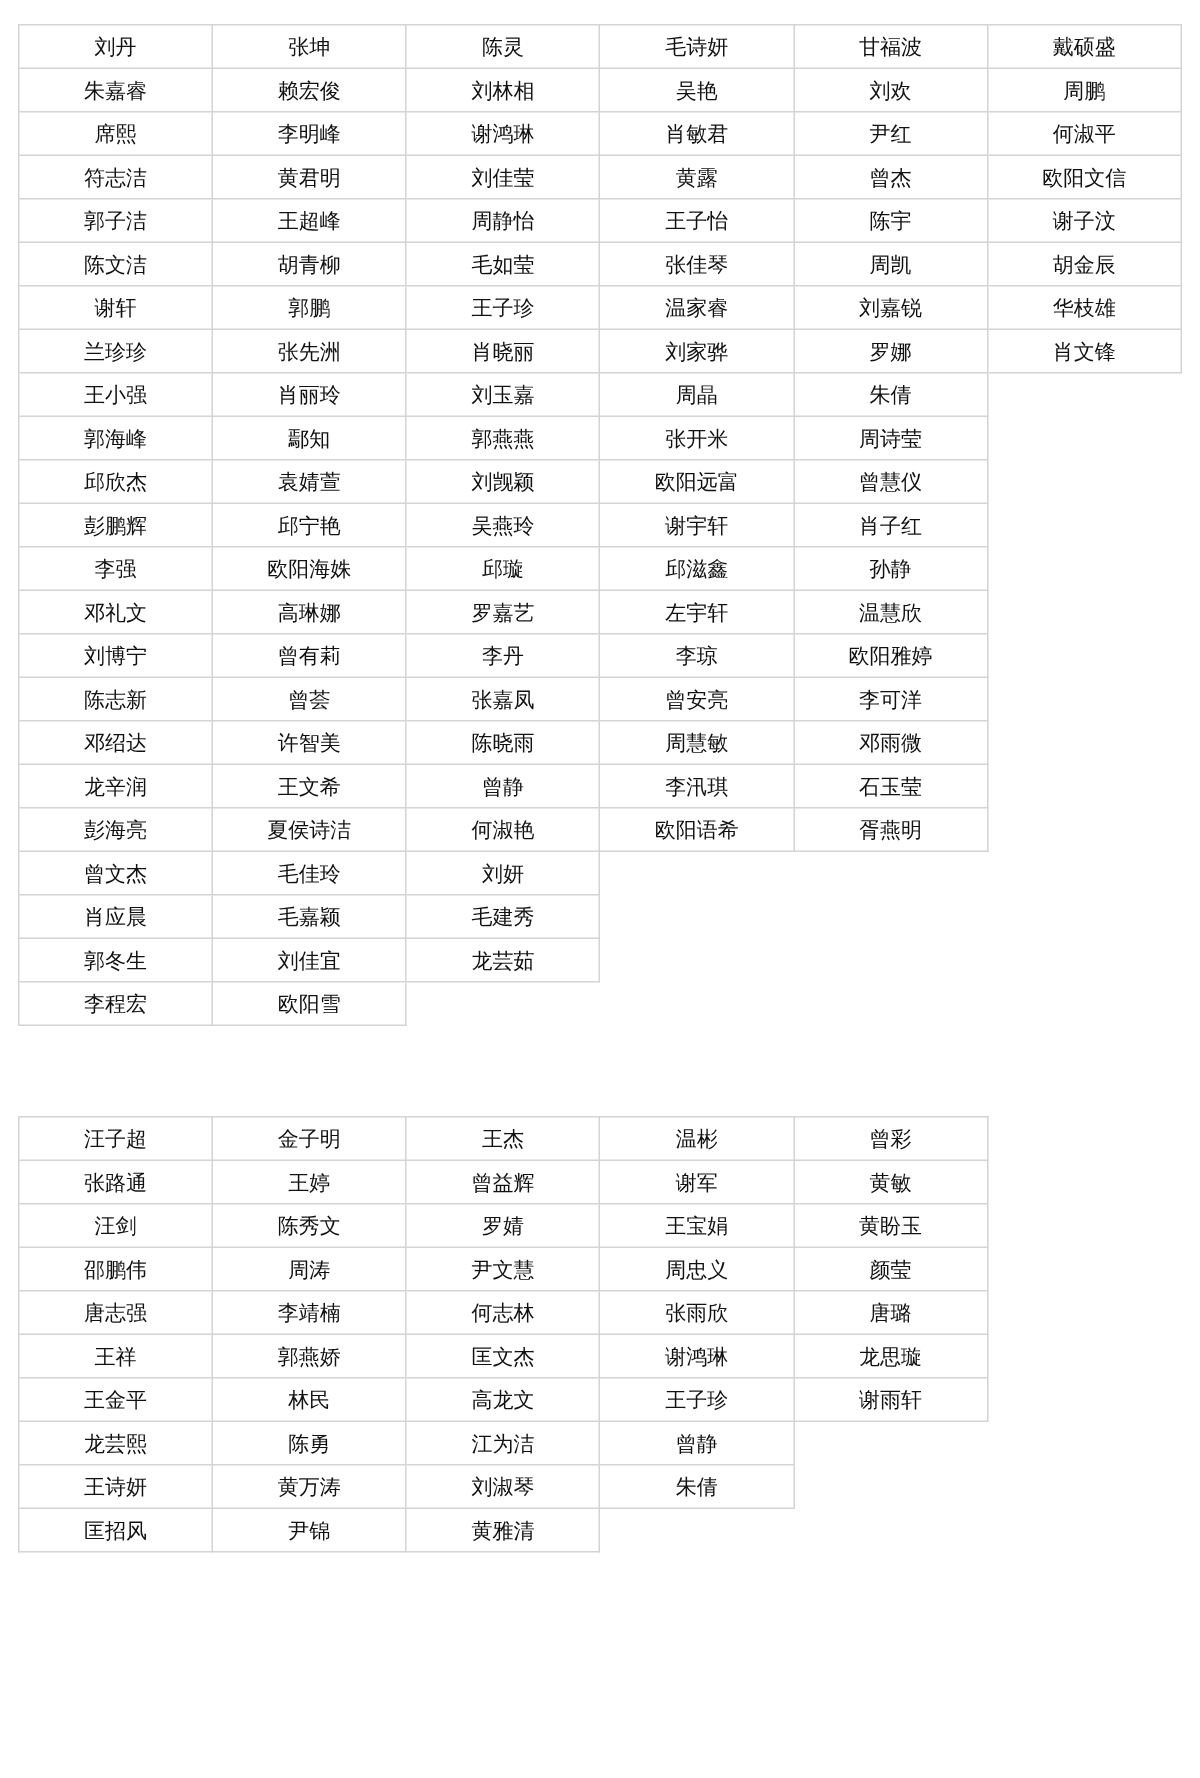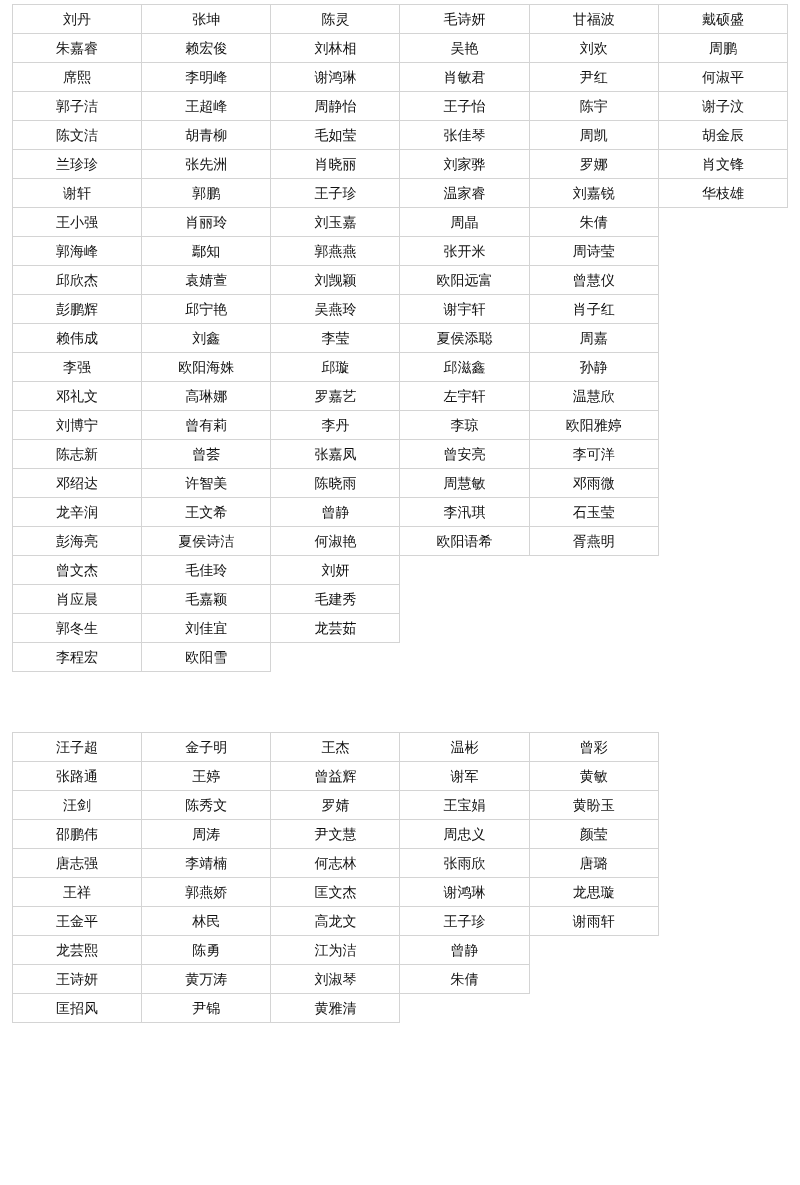--- a/index.html
+++ b/index.html
@@ -33,21 +33,21 @@
     padding: 1px 2px;
     word-break: break-all;
   }
   table.name-table td.empty {
     border: 1px solid transparent;
   }
   .spacer-block {
     height: 60px;
   }
   .table-block-1 {
-    margin-top: 4px;
+    margin-top: 16px;
   }
 </style>
 </head>
 <body>
 
 <div class="page">
   <div class="table-block-1">
     <table class="name-table">
       <tbody>
           <tr>
@@ -68,52 +68,60 @@
           </tr>
           <tr>
             <td>席熙</td>
             <td>李明峰</td>
             <td>谢鸿琳</td>
             <td>肖敏君</td>
             <td>尹红</td>
             <td>何淑平</td>
           </tr>
           <tr>
+            <td>符志洁</td>
+            <td>黄君明</td>
+            <td>刘佳莹</td>
+            <td>黄露</td>
+            <td>曾杰</td>
+            <td>欧阳文信</td>
+          </tr>
+          <tr>
             <td>郭子洁</td>
             <td>王超峰</td>
             <td>周静怡</td>
             <td>王子怡</td>
             <td>陈宇</td>
             <td>谢子汶</td>
           </tr>
           <tr>
             <td>陈文洁</td>
             <td>胡青柳</td>
             <td>毛如莹</td>
             <td>张佳琴</td>
             <td>周凯</td>
             <td>胡金辰</td>
           </tr>
           <tr>
+            <td>谢轩</td>
+            <td>郭鹏</td>
+            <td>王子珍</td>
+            <td>温家睿</td>
+            <td>刘嘉锐</td>
+            <td>华枝雄</td>
+          </tr>
+          <tr>
             <td>兰珍珍</td>
             <td>张先洲</td>
             <td>肖晓丽</td>
             <td>刘家骅</td>
             <td>罗娜</td>
             <td>肖文锋</td>
           </tr>
           <tr>
-            <td>谢轩</td>
-            <td>郭鹏</td>
-            <td>王子珍</td>
-            <td>温家睿</td>
-            <td>刘嘉锐</td>
-            <td>华枝雄</td>
-          </tr>
-          <tr>
             <td>王小强</td>
             <td>肖丽玲</td>
             <td>刘玉嘉</td>
             <td>周晶</td>
             <td>朱倩</td>
             <td class="empty"></td>
           </tr>
           <tr>
             <td>郭海峰</td>
             <td>鄢知</td>
@@ -129,28 +137,20 @@
             <td>欧阳远富</td>
             <td>曾慧仪</td>
             <td class="empty"></td>
           </tr>
           <tr>
             <td>彭鹏辉</td>
             <td>邱宁艳</td>
             <td>吴燕玲</td>
             <td>谢宇轩</td>
             <td>肖子红</td>
-            <td class="empty"></td>
-          </tr>
-          <tr>
-            <td>赖伟成</td>
-            <td>刘鑫</td>
-            <td>李莹</td>
-            <td>夏侯添聪</td>
-            <td>周嘉</td>
             <td class="empty"></td>
           </tr>
           <tr>
             <td>李强</td>
             <td>欧阳海姝</td>
             <td>邱璇</td>
             <td>邱滋鑫</td>
             <td>孙静</td>
             <td class="empty"></td>
           </tr>

